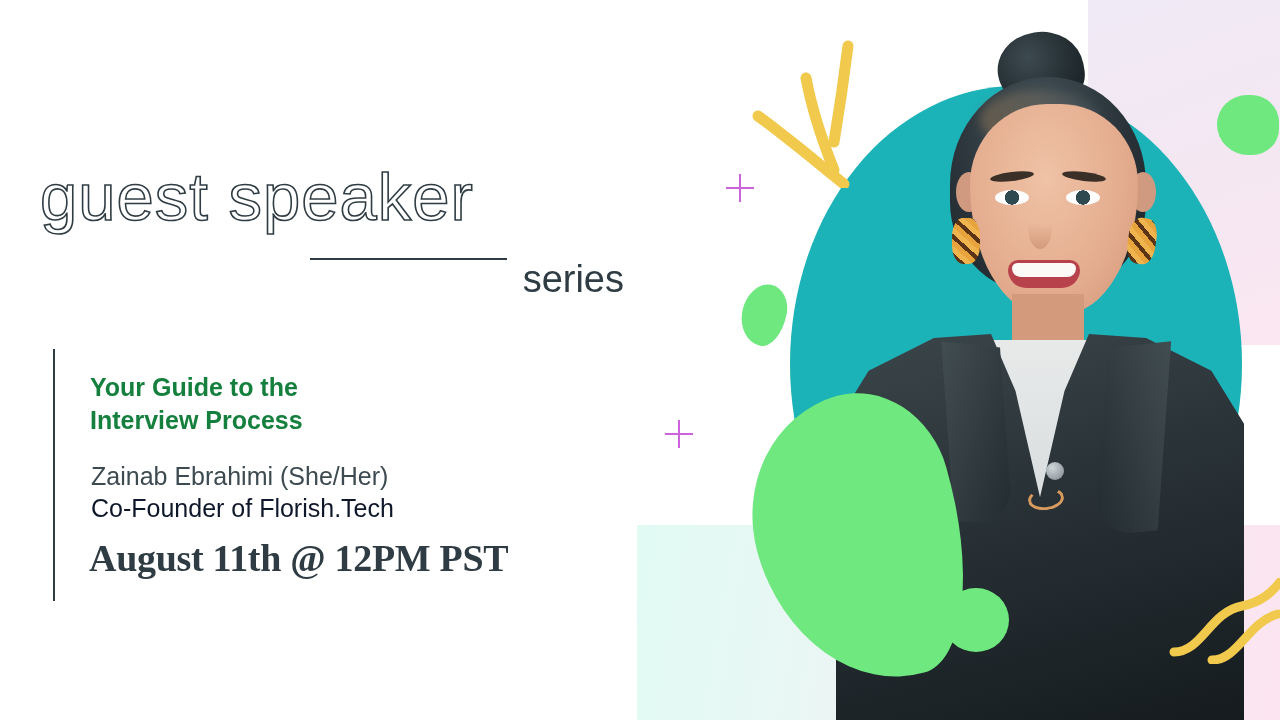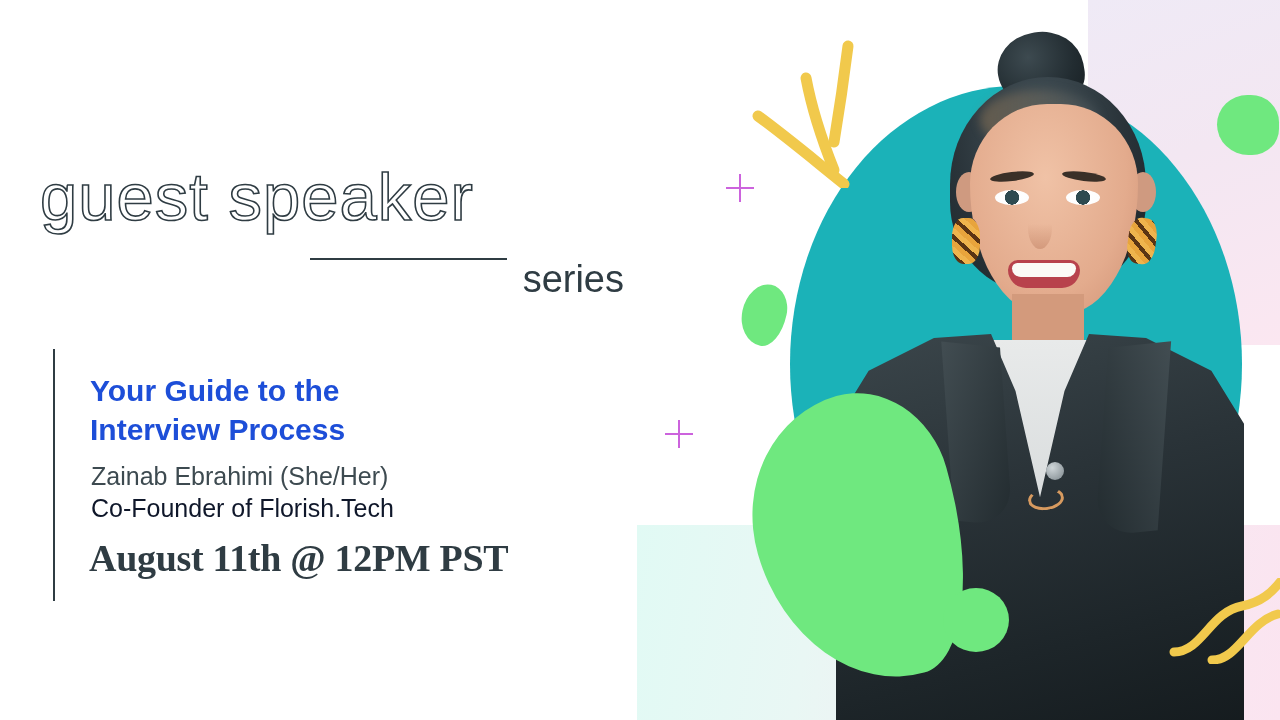--- a/index.html
+++ b/index.html
@@ -231,22 +231,22 @@
   .series-word {
     font-size: 38px; font-weight: 400; color: #2f3c43; letter-spacing: 0px;
   }
 
   .accent-bar {
     position: absolute; left: 53px; top: 349px;
     width: 1.6px; height: 252px; background: #2f3c43;
   }
   .talk-title {
     position: absolute; left: 90px; top: 371px;
-    font-size: 30px; font-weight: 600; line-height: 1.3;
-    color: #1d4ed8; white-space: pre-line;
+    font-size: 25px; font-weight: 600; line-height: 1.3;
+    color: #15803d; white-space: pre-line;
   }
   .speaker-name {
     position: absolute; left: 91px; top: 462px;
     font-size: 25px; font-weight: 400; color: #3d4a50;
   }
   .speaker-role {
     position: absolute; left: 91px; top: 494px;
     font-size: 25px; font-weight: 400; color: #0f172a;
   }
   .event-date {

